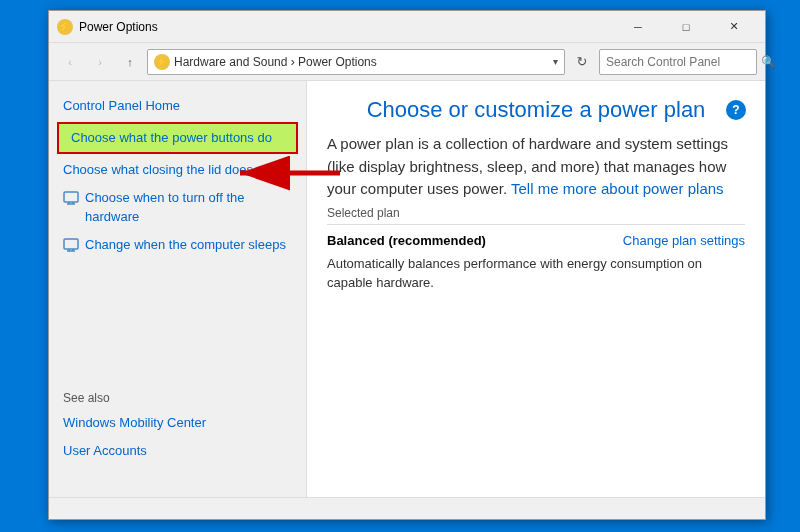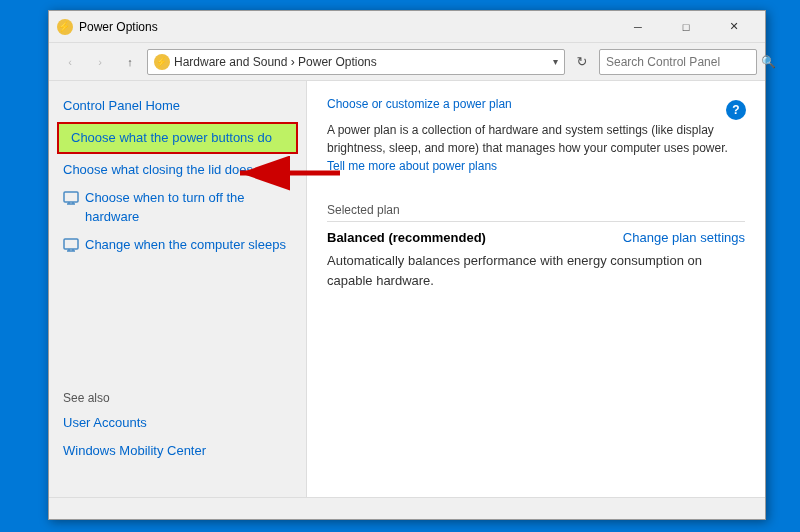--- a/index.html
+++ b/index.html
@@ -256,31 +256,32 @@
 
     
     .main-panel {
       flex: 1;
       padding: 16px 20px;
       background: #fff;
       overflow-y: auto;
     }
 
     .panel-title {
-      font-size: 12px;
+      font-size: 22px;
       color: #0066cc;
       font-weight: normal;
       margin-bottom: 10px;
+      text-align: center;
     }
 
     .panel-description {
-      font-size: 12px;
+      font-size: 15px;
       color: #333;
       line-height: 1.5;
-      margin-bottom: 28px;
+      margin-bottom: 5px;
     }
 
     .learn-more-link {
       color: #0066cc;
       cursor: pointer;
       text-decoration: none;
     }
 
     .section-label {
       font-size: 12px;
@@ -411,22 +412,22 @@
             <line x1="10" y1="12" x2="10" y2="14" stroke="#4a8bc4" stroke-width="1.5"></line>
             <line x1="4" y1="14" x2="12" y2="14" stroke="#4a8bc4" stroke-width="1.5"></line>
           </svg>
         </div>
         <span class="sidebar-item-link">Change when the computer sleeps</span>
       </div>
 
       <div style="height: 120px;"></div>
 
       <div class="sidebar-section-label">See also</div>
+      <div class="sidebar-item">Windows Mobility Center</div>
       <div class="sidebar-item">User Accounts</div>
-      <div class="sidebar-item">Windows Mobility Center</div>
     </div>
 
     <div class="main-panel">
       <h1 class="panel-title">Choose or customize a power plan</h1>
       <p class="panel-description">
         <span>A power plan is a collection of hardware and system settings (like display brightness, sleep, and more) that manages how your computer uses power.</span>
         <a class="learn-more-link">Tell me more about power plans</a>
       </p>
 
       <div class="section-label">Selected plan</div>

